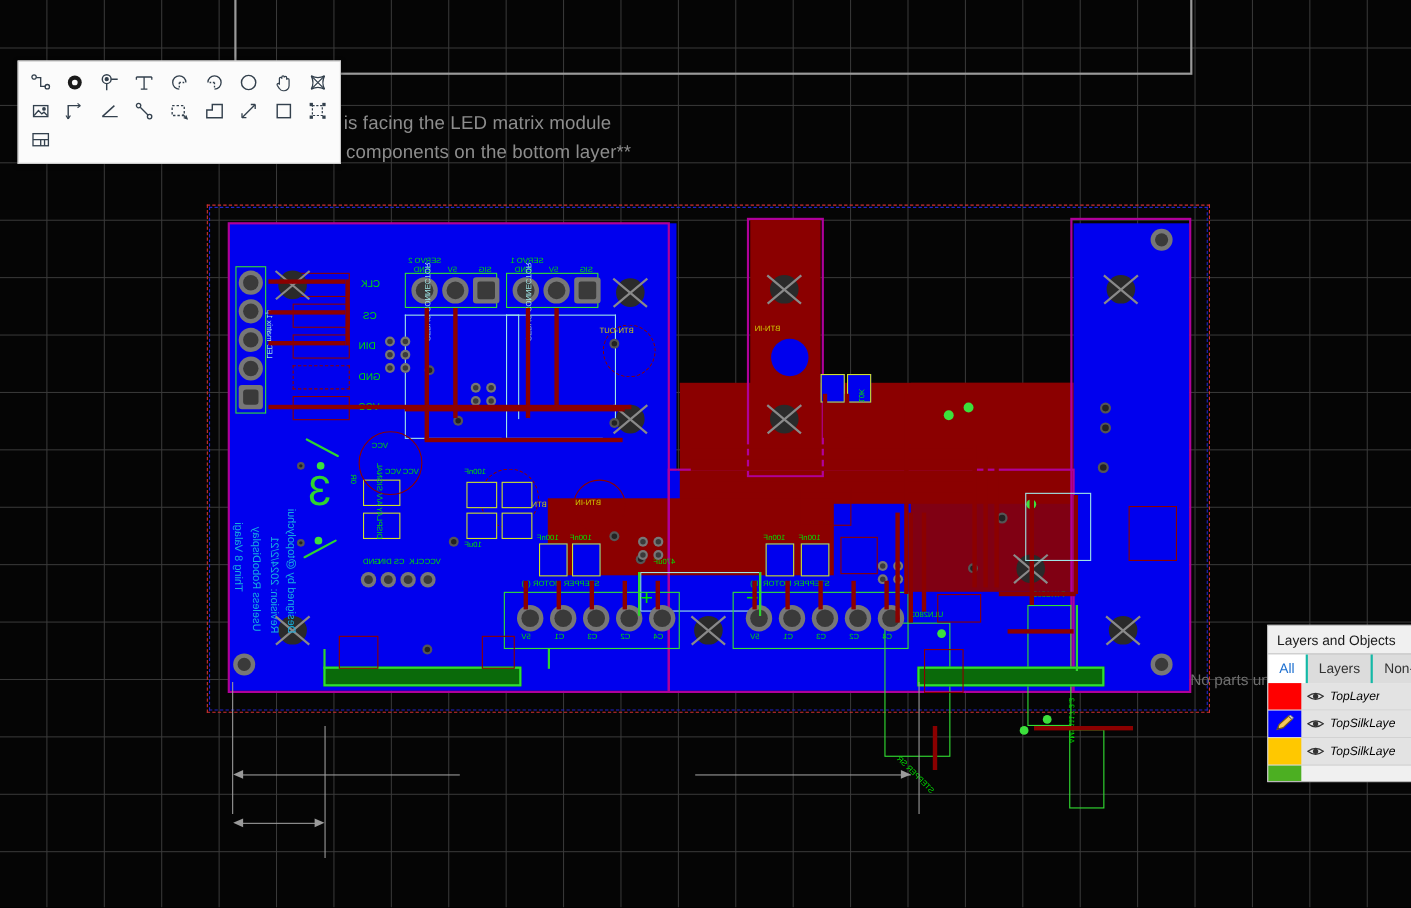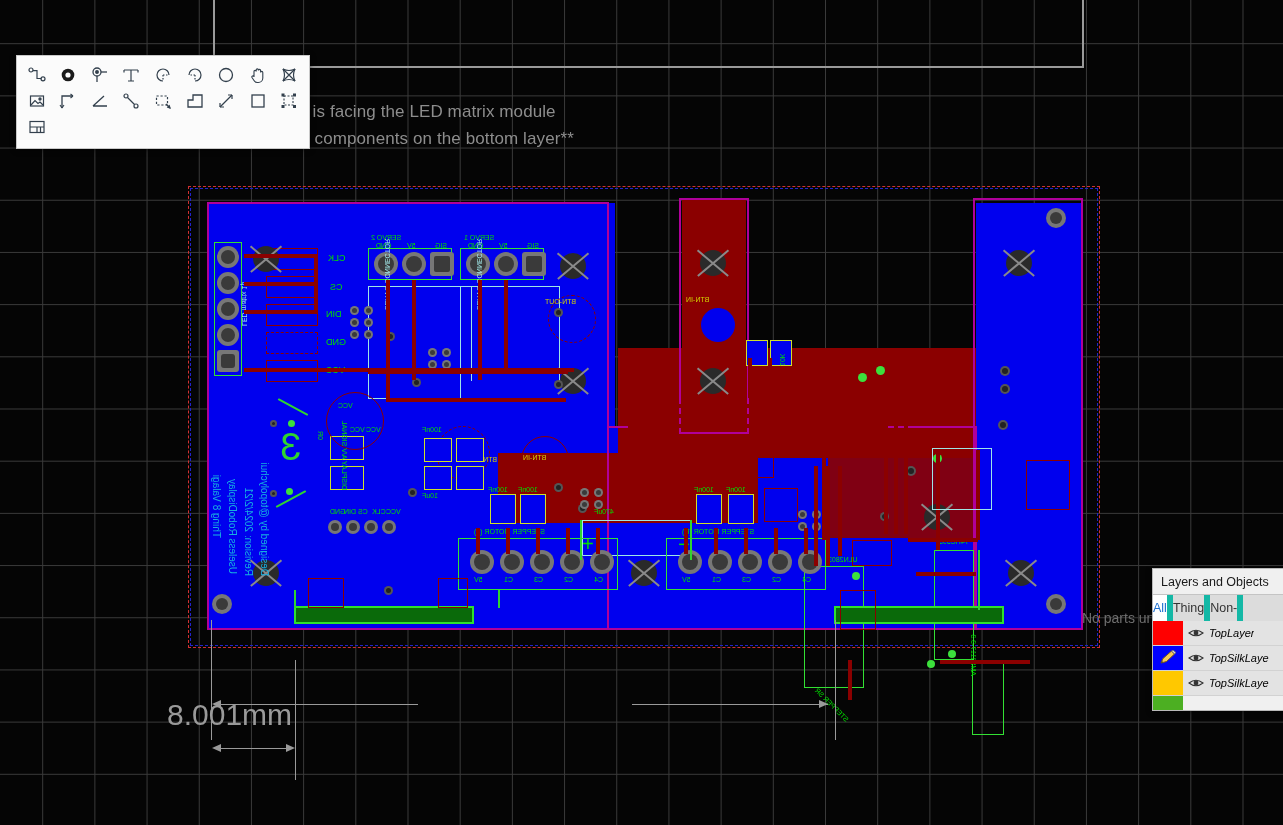--- a/index.html
+++ b/index.html
@@ -79,22 +79,22 @@
   .tools-grid{display:grid;grid-template-columns:repeat(9,1fr);gap:0;padding:6px 4px 8px 4px;}
   .tool{height:26px;display:flex;align-items:center;justify-content:center;cursor:default;}
   .tool svg{display:block;}
 
   
   .layers{position:absolute;left:1152px;top:568px;width:140px;
     background:#f0f0f0;border:1px solid #b9b9b9;box-shadow:0 1px 5px rgba(0,0,0,.5);}
   .layers-title{height:25px;display:flex;align-items:center;padding:0 8px;
     font-size:12.5px;color:#1a1a1a;background:#f0f0f0;}
   .layers-tabs{display:flex;height:26px;background:#dcdcdc;border-top:1px solid #c4c4c4;}
-  .ltab{padding:0 0;display:flex;align-items:center;font-size:12.5px;color:#333;
-    cursor:default;border-right:6px solid #14b8a6;}
+  .ltab{padding:0 10px;display:flex;align-items:center;font-size:12.5px;color:#333;
+    cursor:default;border-right:2px solid #14b8a6;}
   .ltab.active{background:#fff;color:#1c6fd0;}
   .layer-row{display:flex;align-items:center;height:24px;background:#e3e3e3;
     border-bottom:1px solid #d2d2d2;cursor:default;}
   .swatch{width:30px;height:24px;position:relative;flex:0 0 30px;}
   .eye{width:26px;display:flex;align-items:center;justify-content:center;}
   .layer-name{font-size:11px;color:#000000;white-space:nowrap;overflow:hidden;font-style:italic;}
   .pencil{position:absolute;left:5px;top:4px;}
   .endstrip{height:14px;width:30px;background:#4caf22;}
 </style>
 </head>
@@ -525,21 +525,20 @@
       <div class="silkbox" style="left:644px;top:342px;width:40px;height:26px;border-color:#8b0000;"></div>
     </div>
 
     <div class="dimvert" style="left:211px;top:620px;height:120px;"></div>
     <div class="dimvert" style="left:835px;top:620px;height:120px;"></div>
     <div class="dimline" style="left:218px;top:704px;width:200px;"></div>
     <div class="dimline" style="left:632px;top:704px;width:196px;"></div>
     <div class="arrowL" style="left:212px;top:700px;"></div>
     <div class="arrowR" style="left:819px;top:700px;"></div>
 
-    <div class="dimtxt" style="left:167px;top:698px;">8.001mm</div>
     <div class="dimvert" style="left:295px;top:660px;height:120px;"></div>
     <div class="dimline" style="left:218px;top:748px;width:74px;"></div>
     <div class="arrowL" style="left:212px;top:744px;"></div>
     <div class="arrowR" style="left:286px;top:744px;"></div>
 
     <div class="status-note" style="left:1082px;top:610px;">No parts un</div>
   </div>
 
   <div class="tools">
     <div class="tools-grid">
@@ -669,21 +668,21 @@
             <path d="M3 10 L17 10 M10 10 L10 15.5 M13.5 10 L13.5 15.5"></path>
           </svg>
         </div>
     </div>
   </div>
 
   <div class="layers">
     <div class="layers-title">Layers and Objects</div>
     <div class="layers-tabs">
       <div class="ltab active">All</div>
-      <div class="ltab">Thing</div>
+      <div class="ltab">Layers</div>
       <div class="ltab">Non-</div>
     </div>
 
     <div class="layer-row">
       <div class="swatch" style="background:#ff0000;"></div>
       <div class="eye">
         <svg width="16" height="12" viewBox="0 0 16 12">
             <path d="M1 6 Q8 0.5 15 6 Q8 11.5 1 6Z" fill="none" stroke="#333" stroke-width="1.1"></path>
             <circle cx="8" cy="6" r="2.4" fill="#333"></circle>
           </svg>

